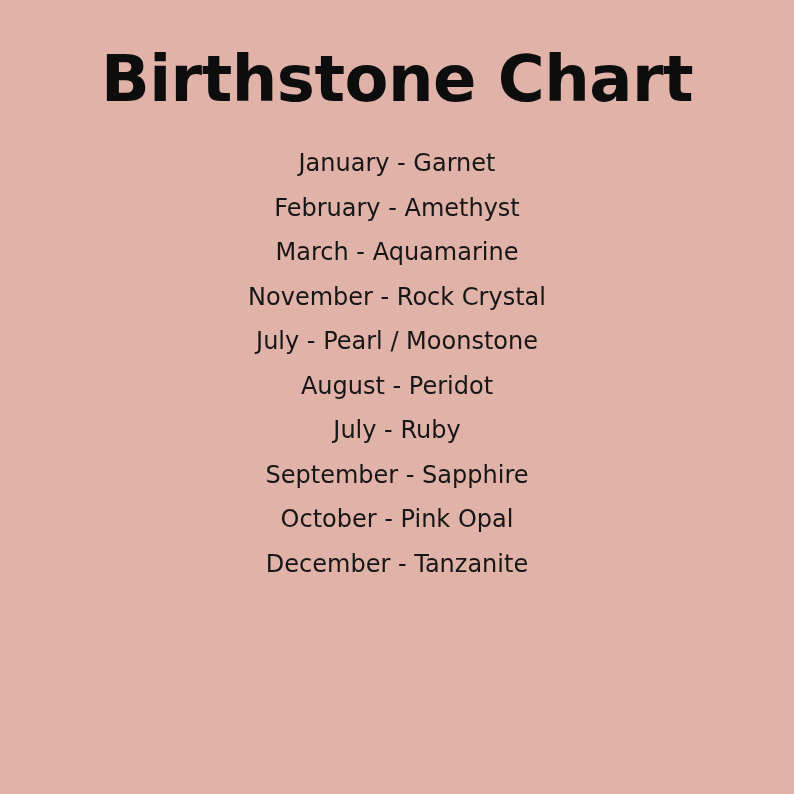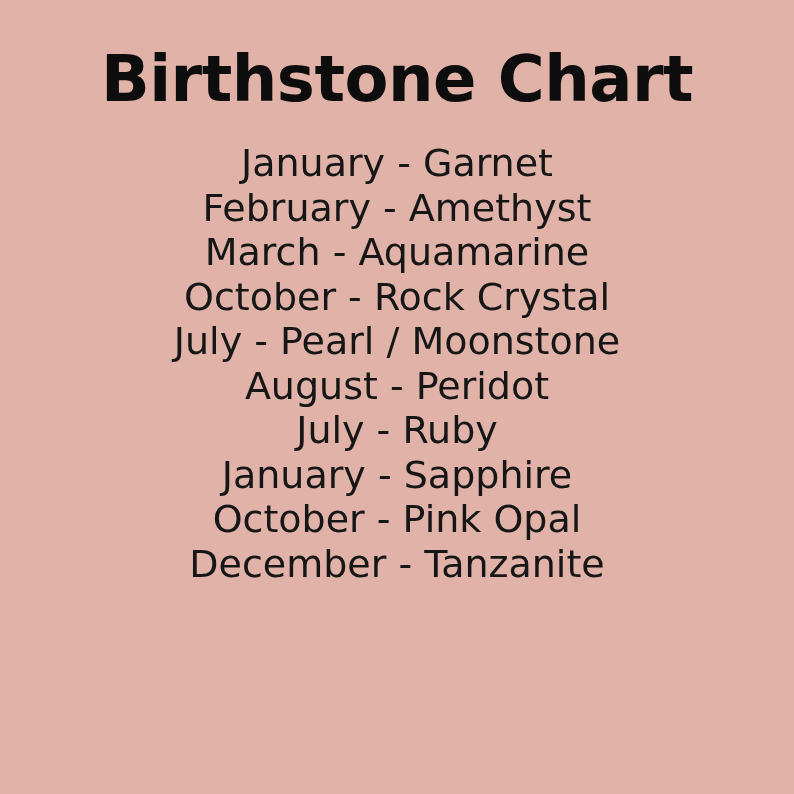--- a/index.html
+++ b/index.html
@@ -35,38 +35,38 @@
     white-space: nowrap;
   }
   .entries {
     display: flex;
     flex-direction: column;
     align-items: center;
     width: 100%;
   }
   .entry {
     font-family: "DejaVu Sans", sans-serif;
-    font-size: 38px;
+    font-size: 24px;
     line-height: 44.5px;
     color: #161616;
     text-align: center;
     white-space: nowrap;
     font-weight: 400;
   }
 </style>
 </head>
 <body>
 
 <div class="page">
   <h1 class="chart-title">Birthstone Chart</h1>
   <div class="entries">
     <div class="entry">January - Garnet</div>
     <div class="entry">February - Amethyst</div>
     <div class="entry">March - Aquamarine</div>
-    <div class="entry">October - Rock Crystal</div>
+    <div class="entry">November - Rock Crystal</div>
     <div class="entry">July - Pearl / Moonstone</div>
     <div class="entry">August - Peridot</div>
     <div class="entry">July - Ruby</div>
-    <div class="entry">January - Sapphire</div>
+    <div class="entry">September - Sapphire</div>
     <div class="entry">October - Pink Opal</div>
     <div class="entry">December - Tanzanite</div>
   </div>
 </div>
 
 </body></html>

